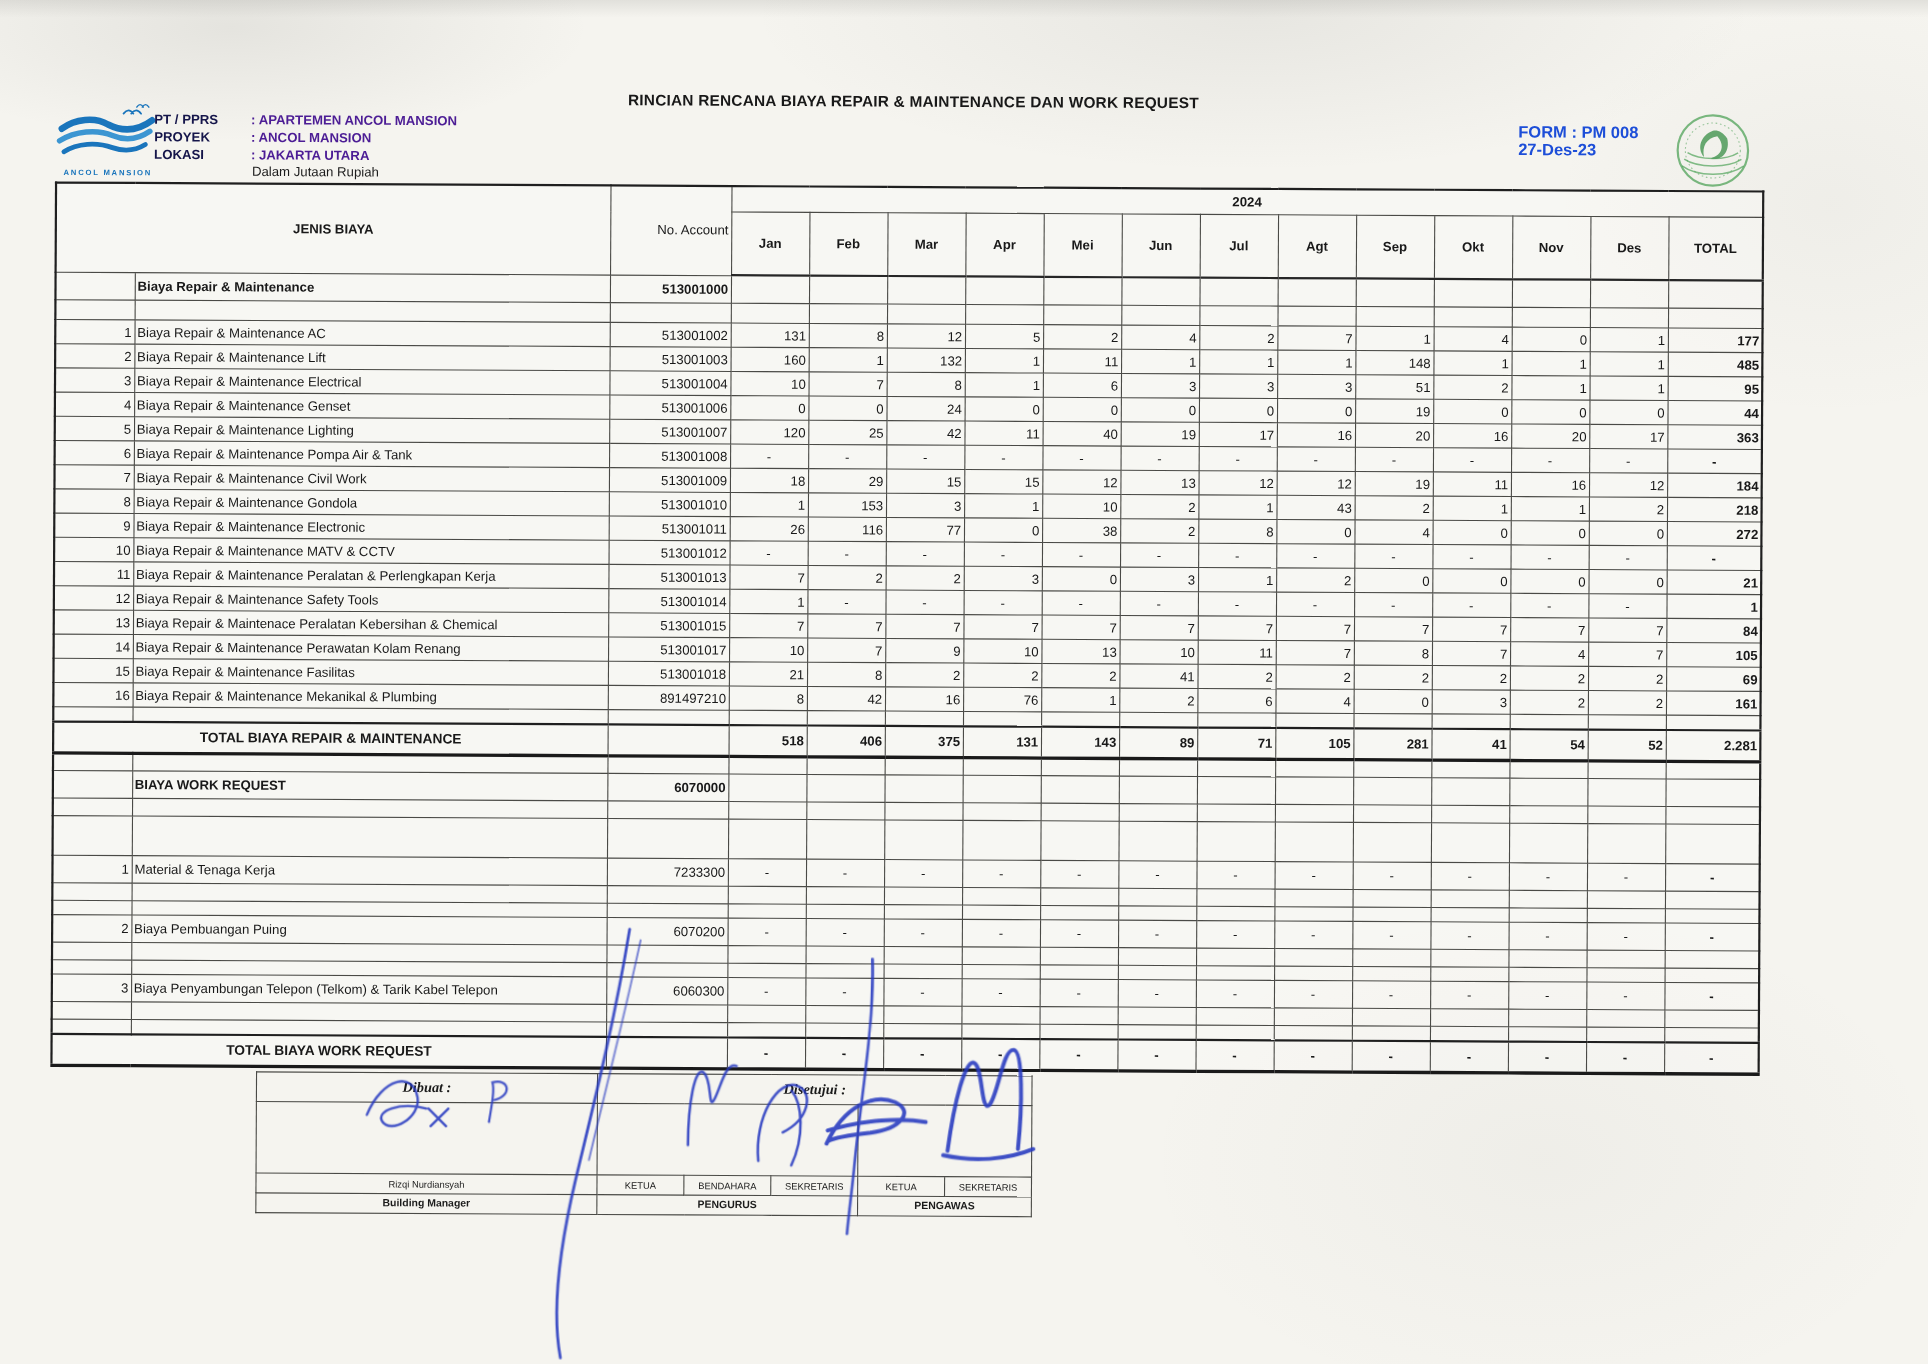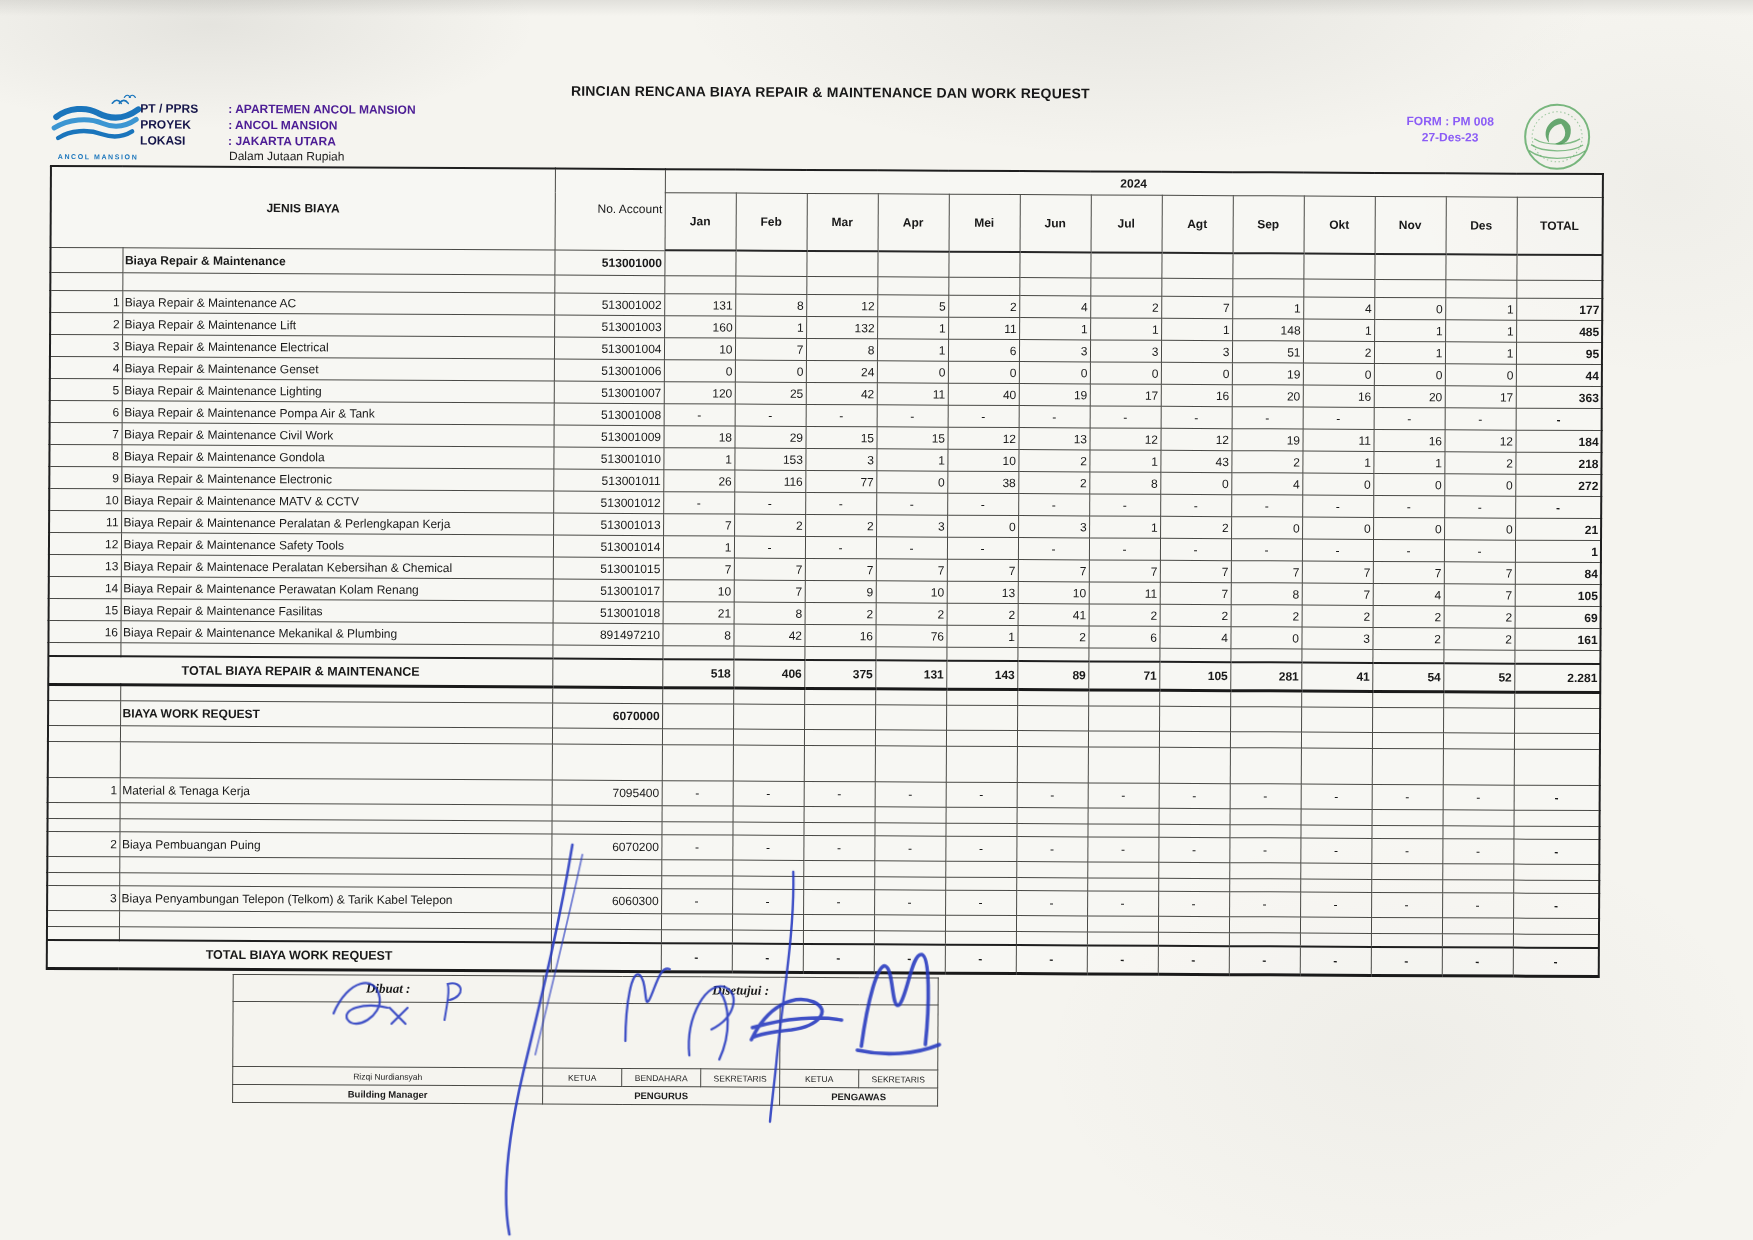--- a/index.html
+++ b/index.html
@@ -15,22 +15,22 @@
   .tilt{position:absolute;inset:0;transform:rotate(0.3deg);transform-origin:60px 160px;}
 
   .page-title{position:absolute;top:80px;left:0;width:1660px;text-align:center;
     font-size:14px;font-weight:bold;color:#181818;letter-spacing:.2px;}
 
   .company{position:absolute;left:140px;top:100px;font-size:12px;font-weight:bold;color:#15154a;}
   .company .row{display:flex;line-height:16px;}
   .company .lbl{width:88px;}
   .company .val{color:#4c1d95;}
 
-  .formbox{position:absolute;left:1380px;top:106px;width:140px;text-align:center;
-    font-size:12px;font-weight:bold;color:#8b5cf6;line-height:16px;}
+  .formbox{position:absolute;left:1380px;top:106px;width:140px;text-align:left;
+    font-size:15px;font-weight:bold;color:#1d4ed8;line-height:16px;}
 
   .unit-note{position:absolute;left:229px;top:148px;font-size:12px;color:#1c1c1c;}
 
   .logo{position:absolute;left:50px;top:94px;width:96px;color:#1a75bc;}
   .logo .logotext{font-size:7px;font-weight:bold;letter-spacing:1.6px;color:#1a75bc;text-align:center;margin-top:1px;}
 
   .stamp{position:absolute;left:1521px;top:93px;opacity:.9;}
 
   
   table.main{position:absolute;left:50px;top:165px;width:1552px;border-collapse:collapse;table-layout:fixed;
@@ -582,21 +582,21 @@
             <td></td>
             <td></td>
             <td></td>
             <td></td>
             <td></td>
             <td class="ctotal"></td>
           </tr>
           <tr class="r-wr">
             <td class="no">1</td>
             <td class="jenis">Material &amp; Tenaga Kerja</td>
-            <td class="acct">7095400</td>
+            <td class="acct">7233300</td>
             <td class="dash">-</td>
             <td class="dash">-</td>
             <td class="dash">-</td>
             <td class="dash">-</td>
             <td class="dash">-</td>
             <td class="dash">-</td>
             <td class="dash">-</td>
             <td class="dash">-</td>
             <td class="dash">-</td>
             <td class="dash">-</td>

